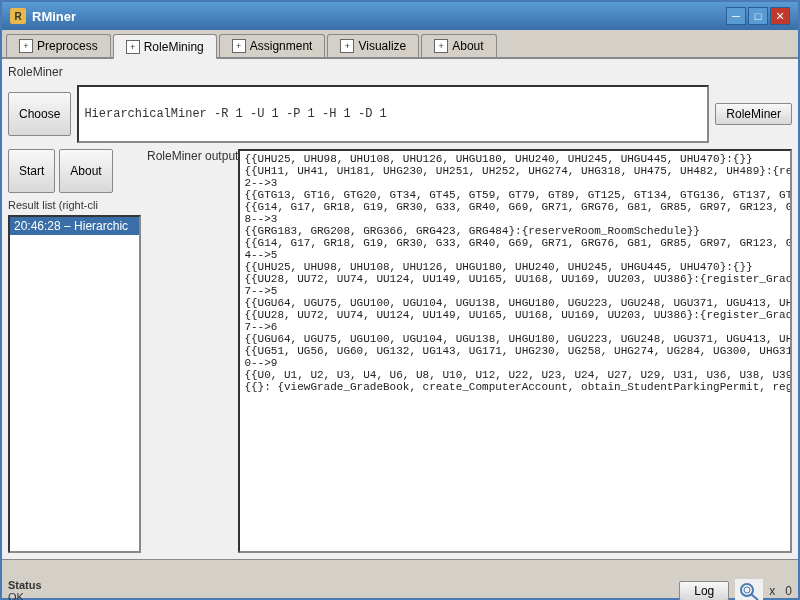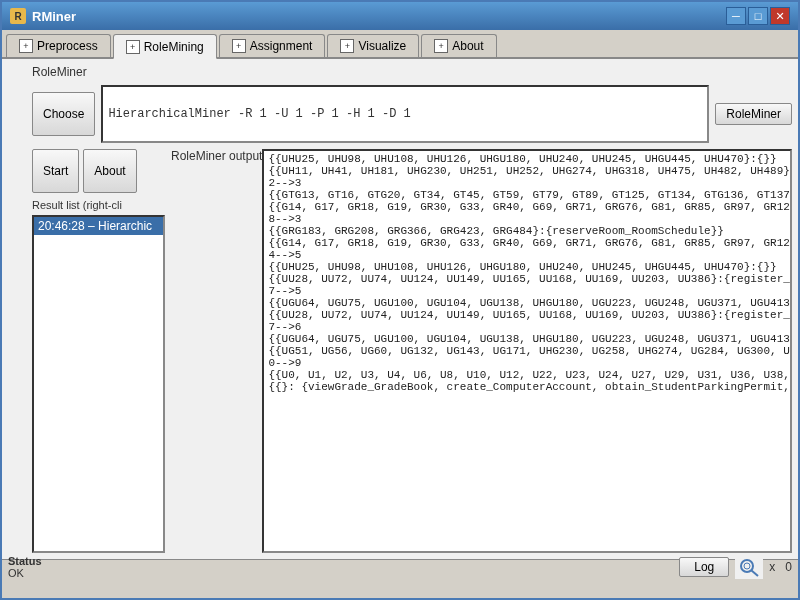--- a/index.html
+++ b/index.html
@@ -107,21 +107,20 @@
       font-size: 9px;
       color: #333;
     }
     .content-area {
       flex: 1;
       display: flex;
       flex-direction: column;
       padding: 6px;
       gap: 6px;
       overflow: hidden;
-      margin-left: 24px;
     }
     .role-miner-row {
       display: flex;
       align-items: center;
       gap: 6px;
       background: #f0f0f0;
     }
     .role-miner-label {
       font-family: Arial, sans-serif;
       font-size: 12px;
@@ -213,21 +212,21 @@
       background: white;
       overflow: auto;
       padding: 2px 4px;
       font-family: 'Courier New', monospace;
       font-size: 11px;
       color: #222;
       white-space: nowrap;
     }
     .status-bar {
       display: flex;
-      align-items: flex-end;
+      align-items: flex-start;
       background: #d4d0c8;
       border-top: 1px solid #888;
       padding: 19px 6px;
       gap: 8px;
       height: 32px;
     }
     .status-section {
       display: flex;
       flex-direction: column;
     }

